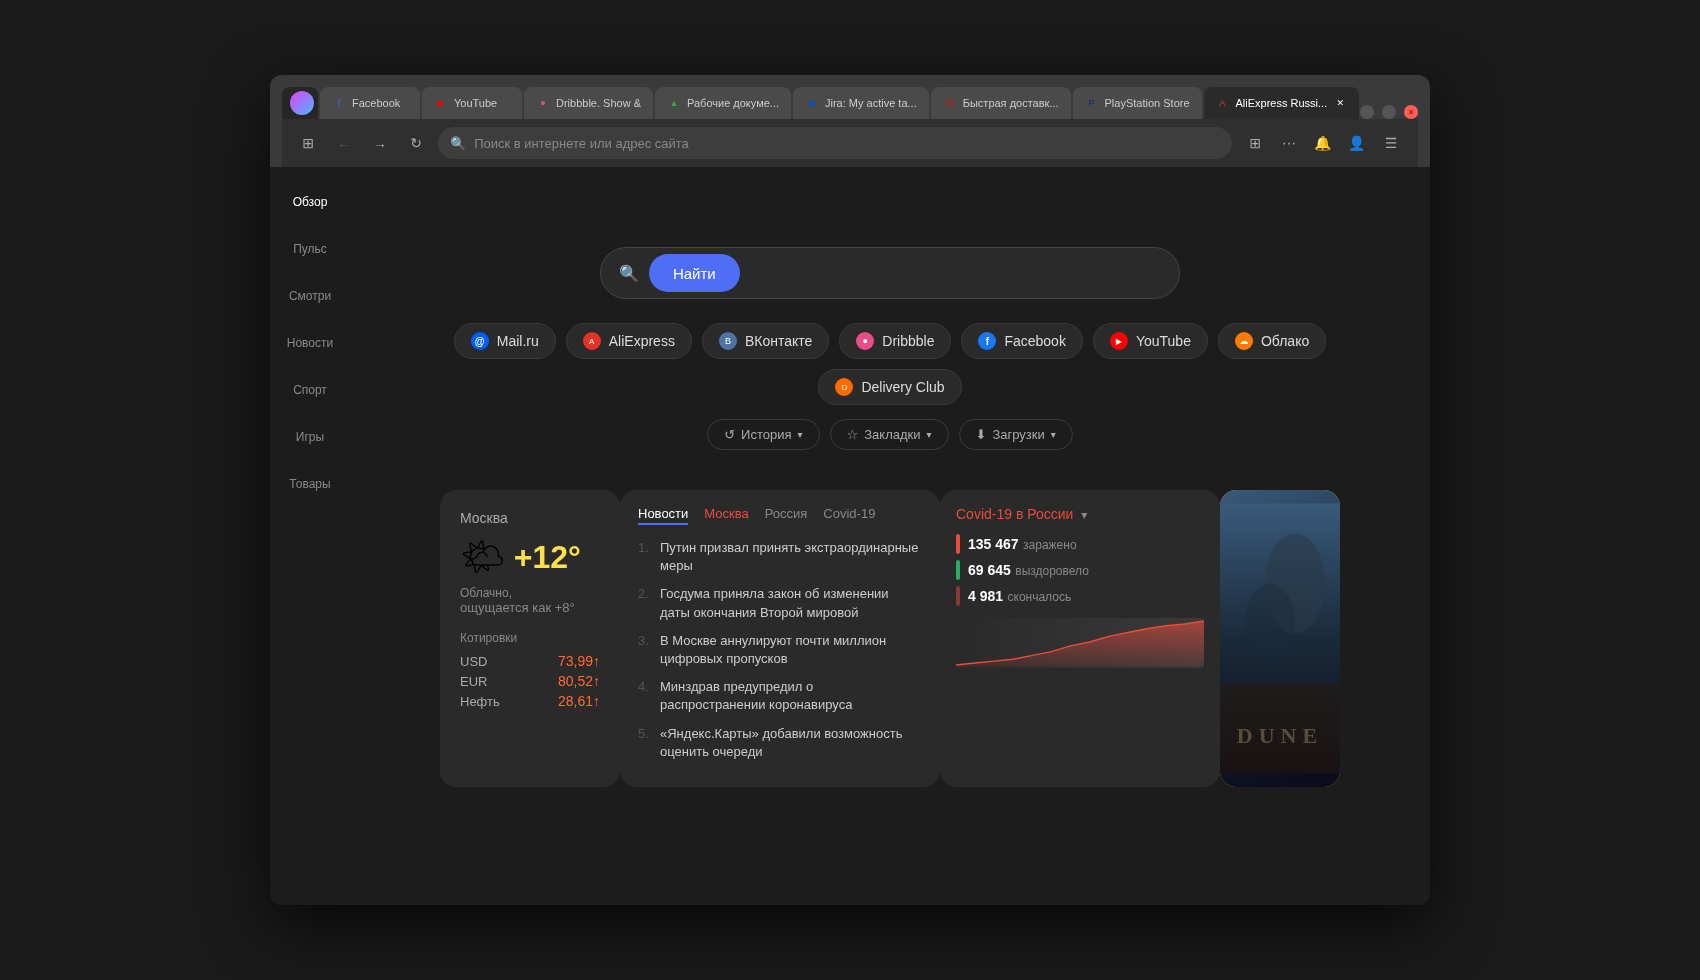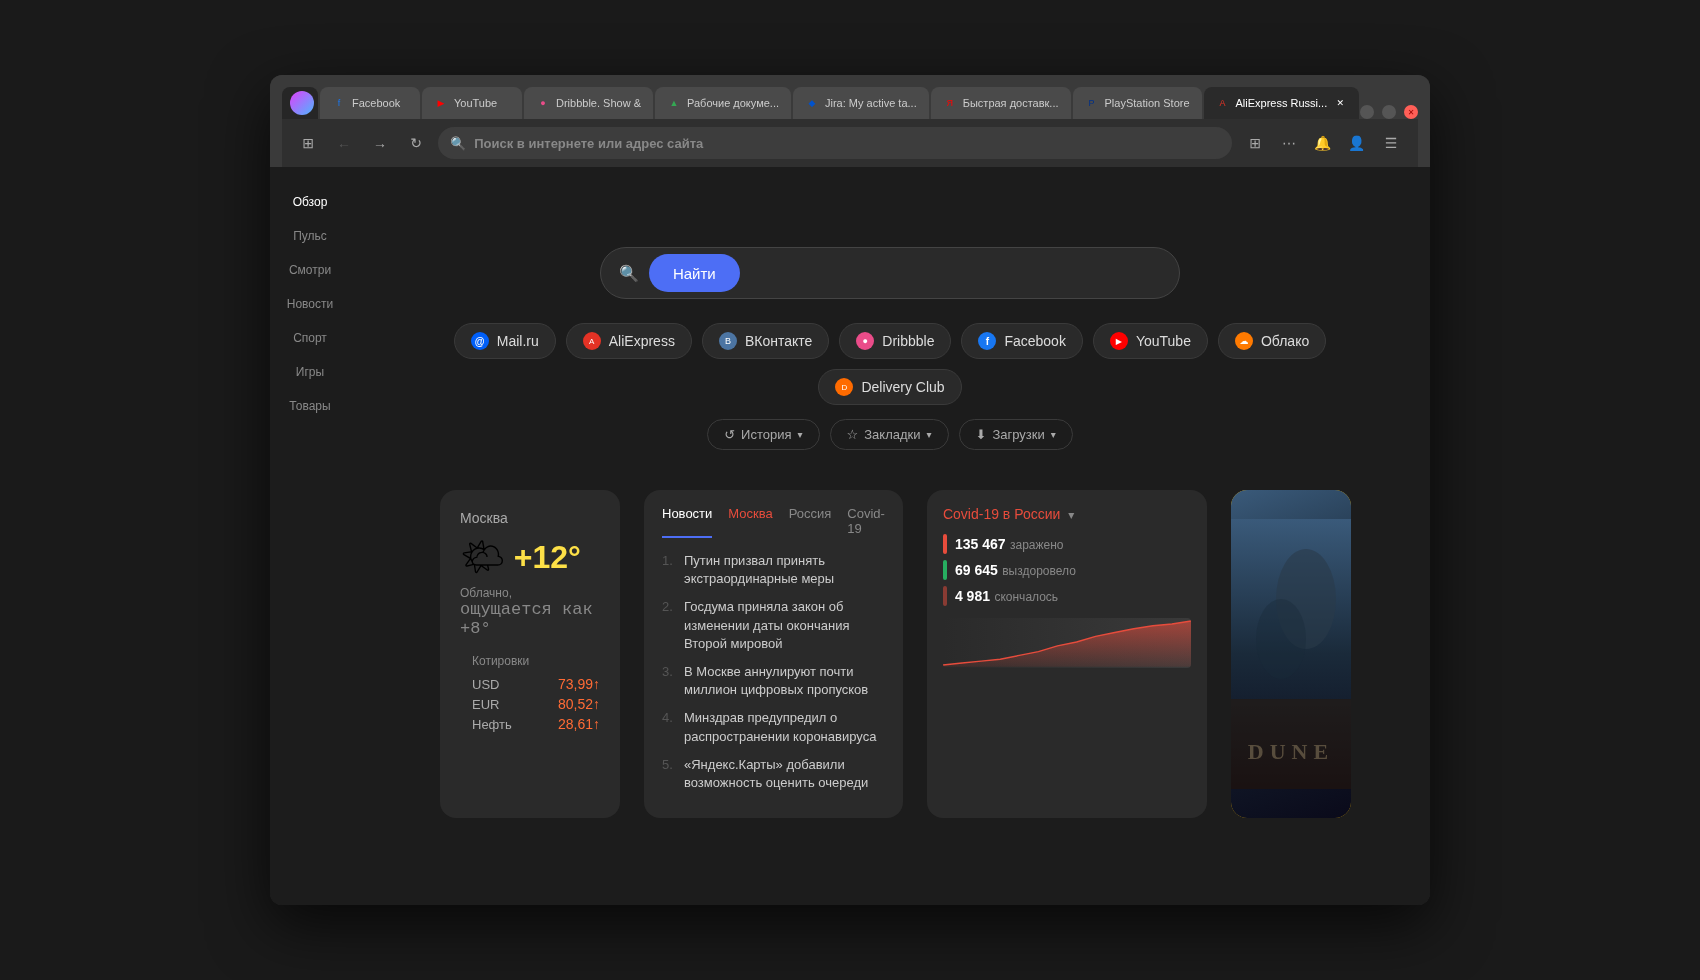--- a/index.html
+++ b/index.html
@@ -158,21 +158,21 @@
     }
 
     
     .sidebar {
       width: 80px;
       background: #1c1c1c;
       display: flex;
       flex-direction: column;
       align-items: center;
       padding-top: 20px;
-      gap: 4px;
+      gap: 17px;
     }
 
     .sidebar-item {
       color: #888;
       font-size: 12px;
       padding: 8px 16px;
       cursor: pointer;
       border-radius: 6px;
       width: 100%;
       text-align: center;
@@ -292,21 +292,21 @@
       padding: 7px 16px;
       color: #aaa;
       font-size: 13px;
       cursor: pointer;
     }
 
     
     .cards-area {
       width: 900px;
       display: flex;
-      gap: 24px;
+      gap: 0;
       padding: 0 0 30px;
       margin-top: 10px;
     }
 
     
     .weather-card {
       background: #2a2a2a;
       border-radius: 16px;
       padding: 20px;
       width: 180px;
@@ -336,27 +336,25 @@
     }
 
     .weather-desc {
       color: #888;
       font-size: 12px;
       margin-top: 8px;
     }
 
     .weather-feel {
       color: #888;
-      font-size: 17px;
-      font-family: Liberation Mono, monospace;
+      font-size: 13px;
     }
 
     .rates-section {
       margin-top: 16px;
-      margin-left: 12px;
     }
 
     .rates-title {
       color: #888;
       font-size: 12px;
       margin-bottom: 8px;
     }
 
     .rate-row {
       display: flex;
@@ -655,21 +653,21 @@
 
     <div class="address-row">
 
       <div class="nav-btn">⊞</div>
       <div class="nav-btn disabled">←</div>
       <div class="nav-btn">→</div>
       <div class="nav-btn">↻</div>
 
       <div class="address-bar">
         <span style="color:#888;font-size:13px;">🔍</span>
-        <span style="color:#888;font-size:13px;font-weight:bold;">Поиск в интернете или адрес сайта</span>
+        <span style="color:#888;font-size:13px;">Поиск в интернете или адрес сайта</span>
       </div>
 
       <div class="toolbar-icons">
         <div class="toolbar-icon">⊞</div>
         <div class="toolbar-icon">⋯</div>
         <div class="toolbar-icon">🔔</div>
         <div class="toolbar-icon">👤</div>
         <div class="toolbar-icon">☰</div>
       </div>
     </div>

